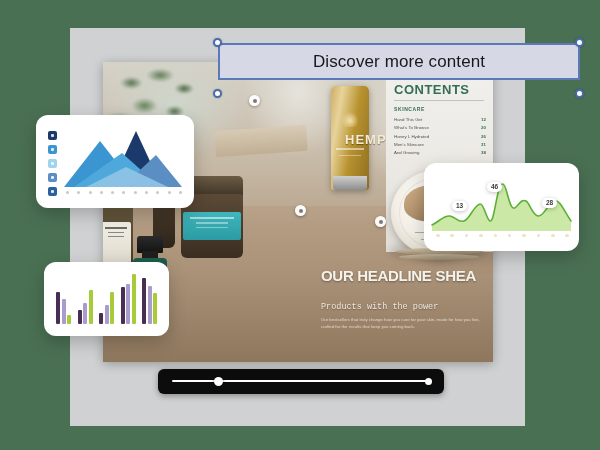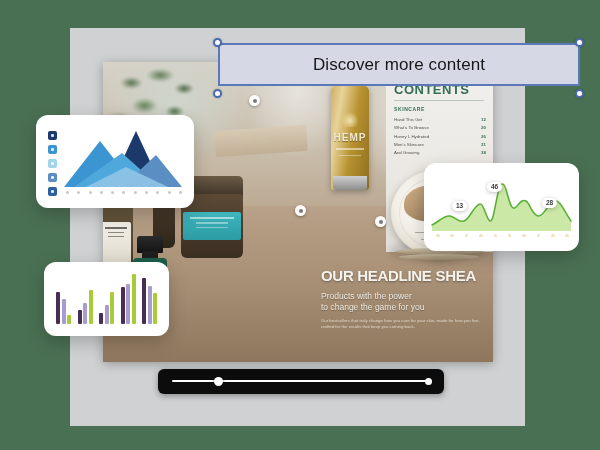--- a/index.html
+++ b/index.html
@@ -76,22 +76,22 @@
     background:linear-gradient(180deg,#f2efe6,#ded9cc);border-radius:2px;}
   .bottle-label b{display:block;height:1.5px;margin:5px 14% 0;background:#6d6a62;}
   .bottle-label i{display:block;height:1.2px;margin:3px 24% 0;background:#8b8880;}
 
   .tube{position:absolute;
     background:linear-gradient(100deg,#cfae62 0%,#e7d39a 22%,#b8922f 55%,#8e6f20 100%);
     border-radius:5px 5px 3px 3px;box-shadow:0 2px 6px rgba(0,0,0,.3);}
   .tube-cap{position:absolute;left:6%;bottom:0;width:88%;height:13%;
     background:linear-gradient(180deg,#cfcfcf,#8d8d8d);border-radius:0 0 3px 3px;}
   .tube-word{position:absolute;left:0;right:0;top:44%;text-align:center;
-    font-size:10px;font-weight:bold;letter-spacing:1px;color:#f4ecd2;
-    text-shadow:0 1px 1px rgba(0,0,0,.4);font-family:"Liberation Sans",sans-serif;}
+    font-size:13px;font-weight:bold;letter-spacing:1px;color:#f4ecd2;
+    text-shadow:0 1px 1px rgba(0,0,0,.4);font-family:"Liberation Sans",sans-serif;padding-left:14px;}
   .tube-sub{position:absolute;left:14%;right:14%;top:60%;height:1.5px;background:rgba(255,255,255,.5);}
   .tube-sub2{position:absolute;left:20%;right:20%;top:66%;height:1.2px;background:rgba(255,255,255,.38);}
   .tube-leaf{position:absolute;left:50%;top:24%;width:16px;height:16px;margin-left:-8px;
     background:radial-gradient(circle at 50% 60%, #f0e1ac 0%, rgba(240,225,172,0) 70%);}
 
   .shea{position:absolute;border-radius:50%;
     background:
       radial-gradient(circle at 42% 38%, #ffffff 0%, #f3efe6 46%, #ddd6c7 72%, #c9c0ad 100%);
     box-shadow:0 3px 8px rgba(0,0,0,.25);overflow:hidden;}
   .shea .rim{position:absolute;inset:8%;border-radius:50%;border:1px solid rgba(0,0,0,.06);}
@@ -107,21 +107,21 @@
     background:linear-gradient(180deg,#cbbda4,#9f8d70);opacity:.9;filter:blur(.4px);}
 
   
   .headline-wrap{position:absolute;left:218px;top:206px;width:168px;}
   .headline{
     font-family:"Liberation Sans",sans-serif;
     font-weight:bold;font-size:15px;letter-spacing:-.3px;color:#f6f3ec;
     text-shadow:0 1px 2px rgba(0,0,0,.35);line-height:1.05;
   }
   .subhead{
-    margin-top:7px;font-family:Liberation Sans, sans-serif;font-size:8.5px;
+    margin-top:18px;font-family:Liberation Mono, monospace;font-size:8.5px;
     color:#efe9df;line-height:1.35;text-shadow:0 1px 1px rgba(0,0,0,.3);
   }
   .bodytext{margin-top:4px;font-size:4.3px;color:#e6ded2;line-height:1.5;opacity:.9;}
 
   
   .right-page{
     position:absolute;left:283px;top:0;width:107px;height:190px;
     background:linear-gradient(180deg,#f2f1ee 0%,#eceae5 60%,#e2e0da 100%);
     opacity:.97;
   }
@@ -139,21 +139,21 @@
   .hotspot{
     position:absolute;width:11px;height:11px;border-radius:50%;
     background:rgba(255,255,255,.94);
     box-shadow:0 1px 3px rgba(0,0,0,.35);
     display:flex;align-items:center;justify-content:center;
   }
   .hotspot::after{content:"";width:4px;height:4px;border-radius:50%;background:#7a7a7a;}
 
   
   .textbox{
-    position:absolute;left:218px;top:43px;width:362px;height:43px;
+    position:absolute;left:218px;top:43px;width:362px;height:37px;
     background:#d7d8e6;border:2px solid #5b78b8;
     display:flex;align-items:center;justify-content:center;
     box-sizing:border-box;
   }
   .textbox-label{
     font-size:17px;color:#17181a;font-family:"Liberation Sans",sans-serif;letter-spacing:.1px;
   }
   .handle{
     position:absolute;width:9px;height:9px;border-radius:50%;
     background:#ffffff;border:2px solid #4a6bb0;box-sizing:border-box;
@@ -315,21 +315,20 @@
     <div class="capsule" style="left:296px;top:192px;width:80px;height:6px;border-radius:50%;"></div>
 
     <div class="hotspot" style="left:192px;top:143px;"></div>
     <div class="hotspot" style="left:272px;top:154px;"></div>
     <div class="hotspot" style="left:146px;top:33px;"></div>
 
     <div class="headline-wrap">
       <div class="headline">OUR HEADLINE SHEA</div>
       <div class="subhead">
         <div>Products with the power</div>
-        <div>to change the game for you</div>
       </div>
       <div class="bodytext">Our bestsellers that truly change how you care for your skin, made for how you live, crafted for the results that keep you coming back.</div>
     </div>
   </div>
 
   <div class="textbox">
     <span class="textbox-label">Discover more content</span>
   </div>
   <div class="handle h-tl"></div>
   <div class="handle h-tr"></div>

